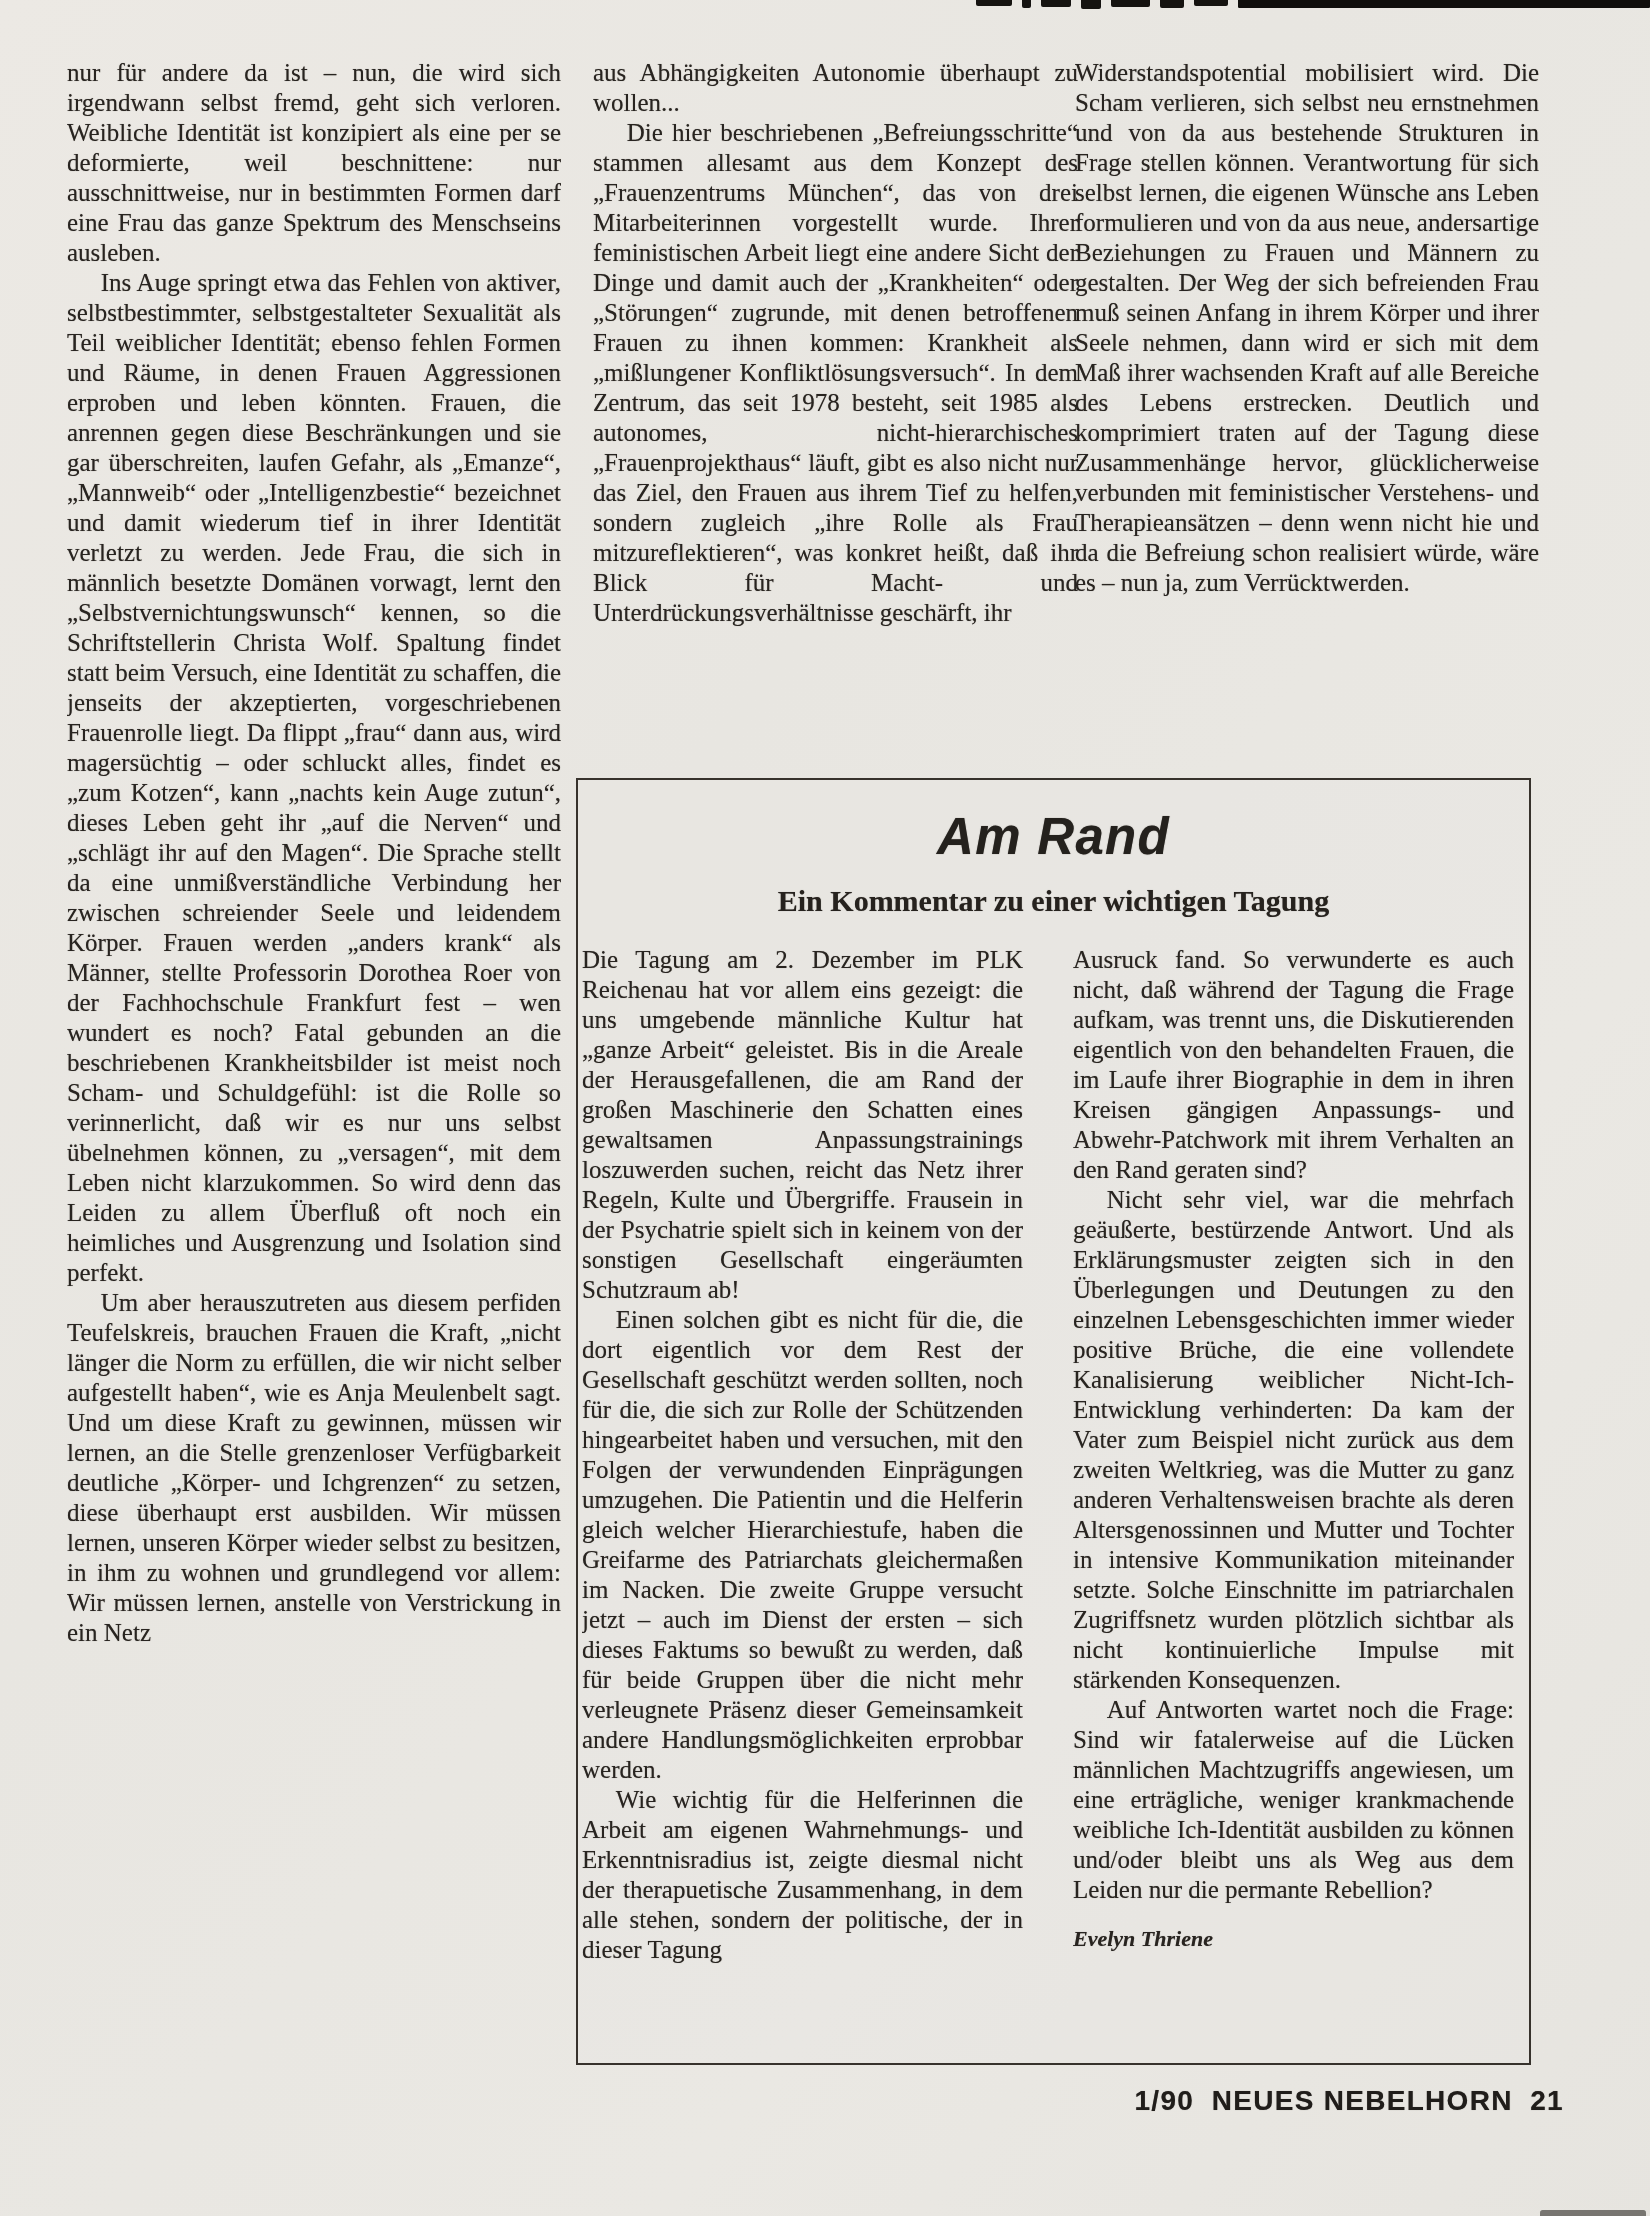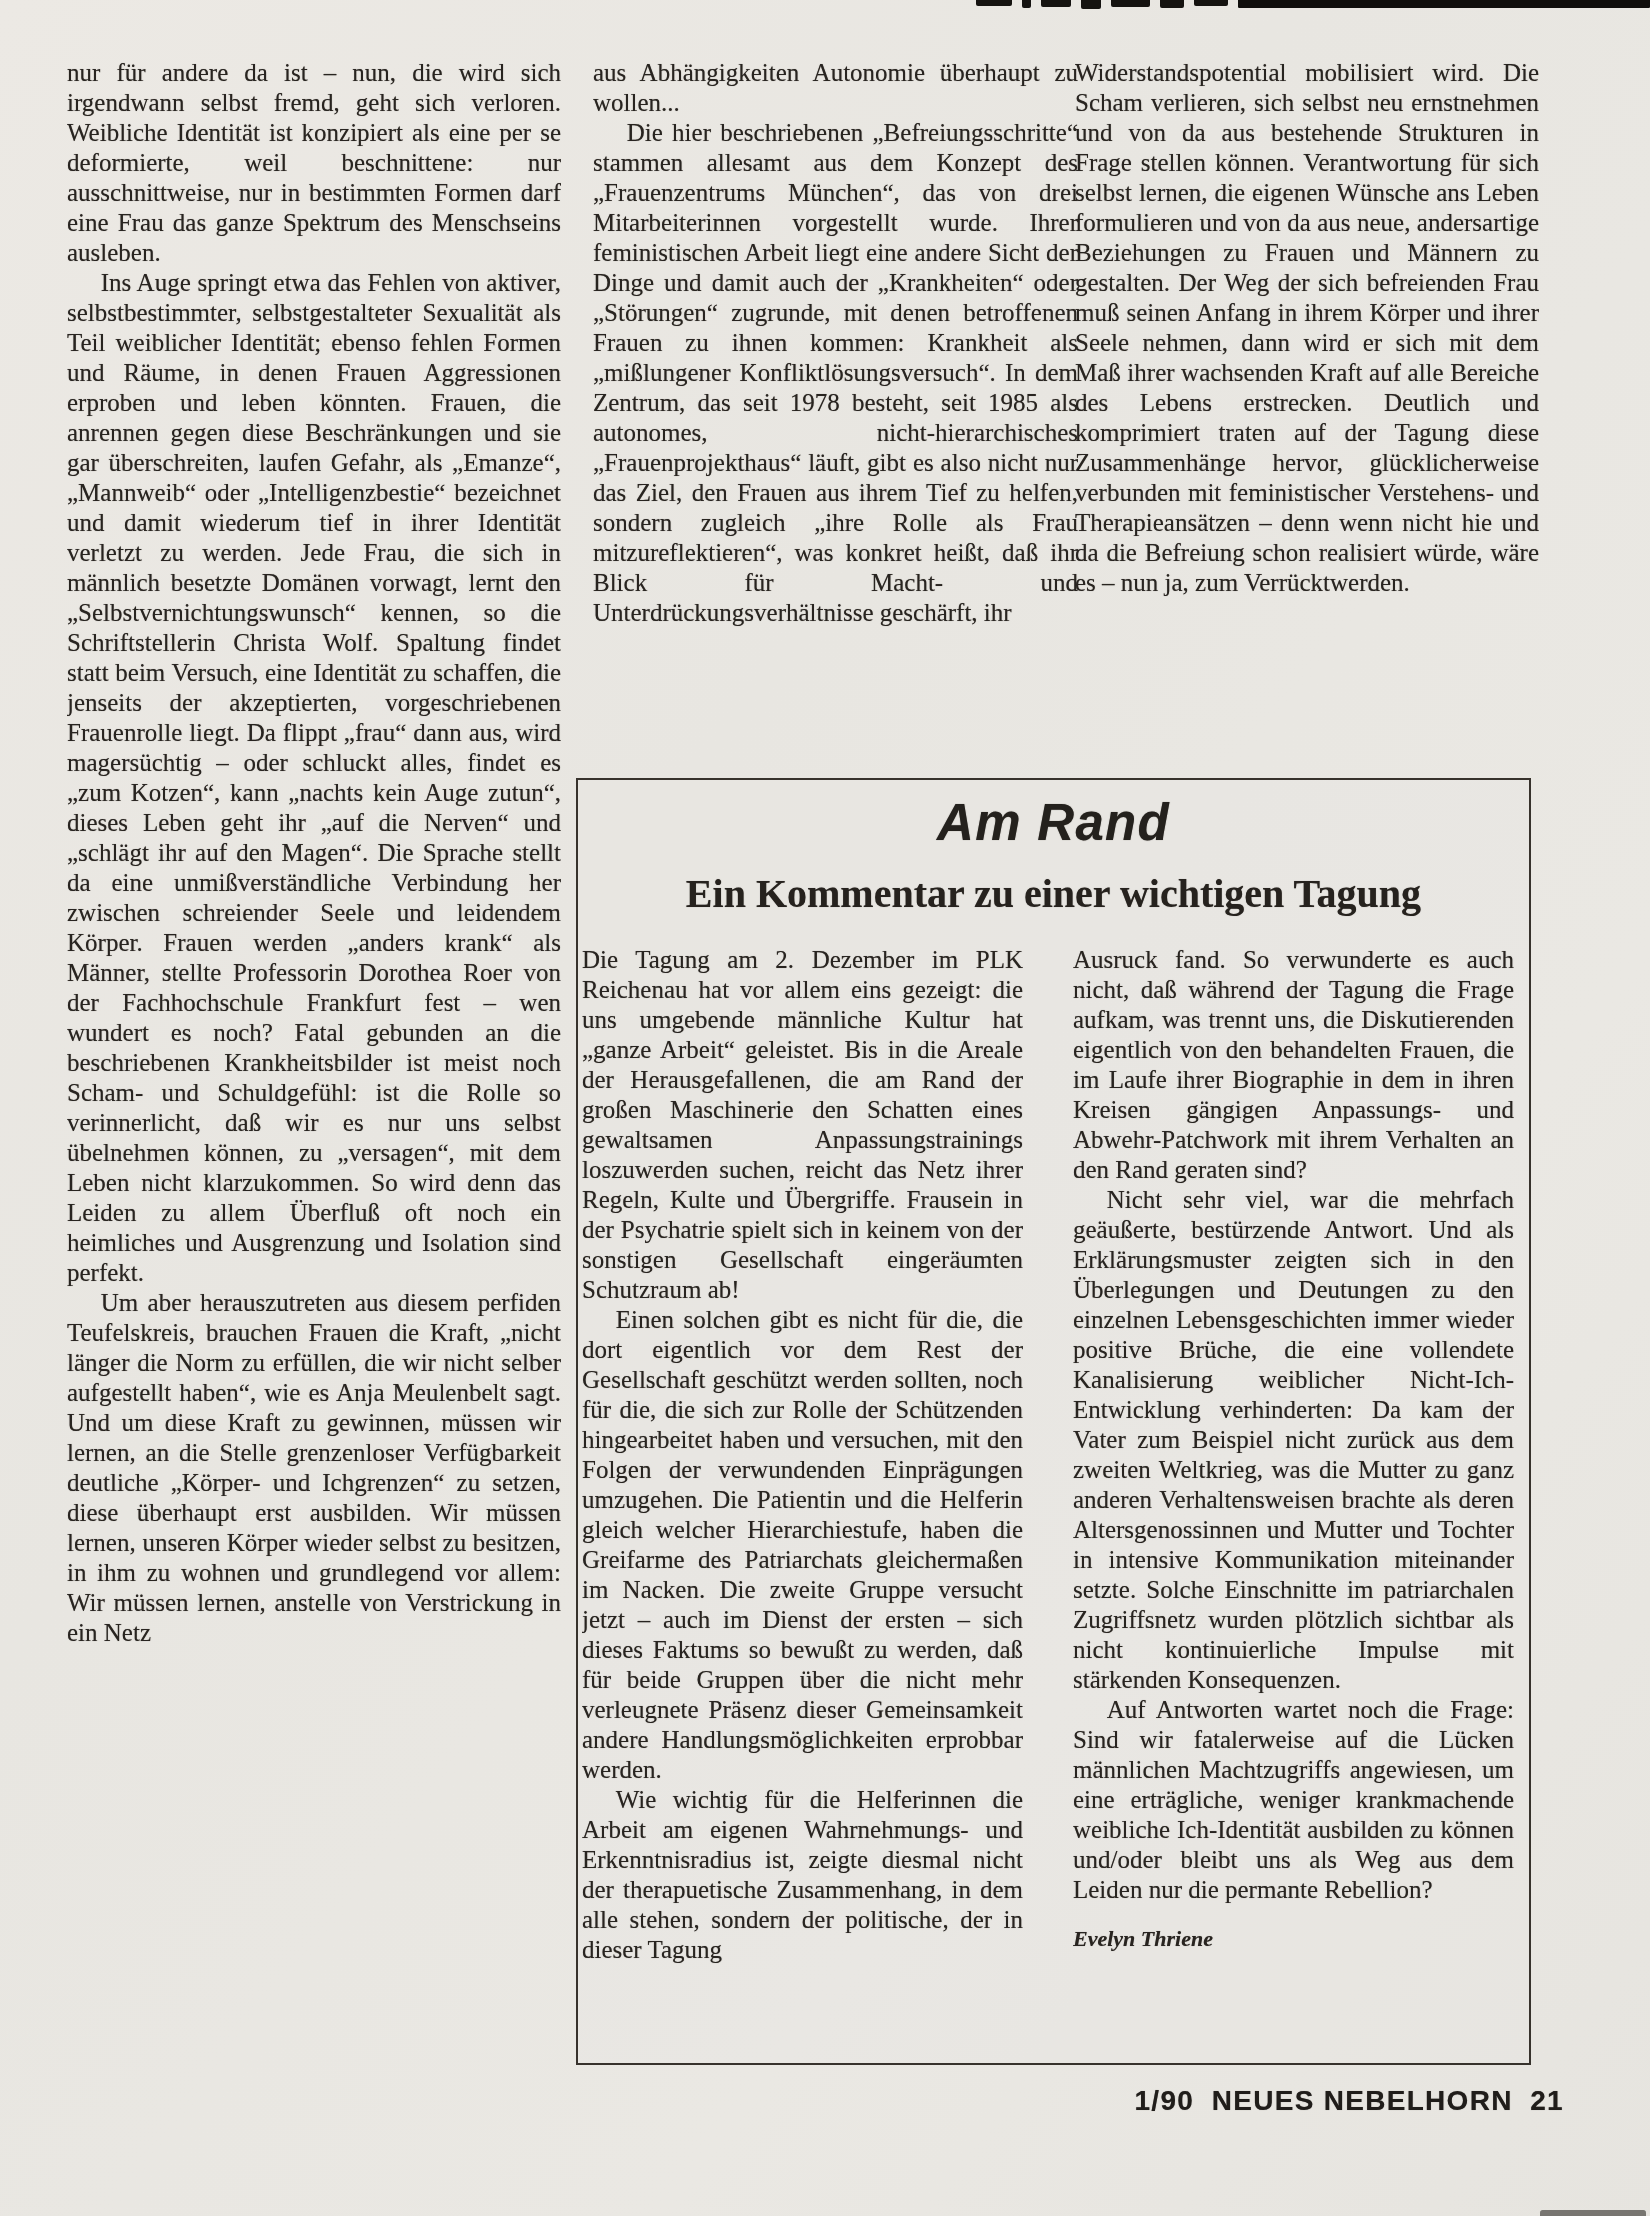--- a/index.html
+++ b/index.html
@@ -44,35 +44,35 @@
 
   .box {
     position: absolute;
     left: 576px; top: 778px;
     width: 951px; height: 1283px;
     border: 2.7px solid #37322c;
     background: rgba(232,230,225,.35);
     overflow: hidden;
   }
   .box-title {
-    margin-top: 13px;
+    margin-top: 27px;
     text-align: center;
     font-family: "Liberation Sans", sans-serif;
     font-style: italic;
     font-weight: 700;
     font-size: 51px;
     letter-spacing: 1.3px;
     color: #24211d;
     text-shadow: 0 0 1px rgba(40,36,30,.55);
   }
   .box-subtitle {
     margin-top: 17.5px;
     text-align: center;
     font-weight: 700;
-    font-size: 40px;
+    font-size: 30px;
     color: #26221e;
     text-shadow: 0 0 0.8px rgba(40,36,30,.5);
   }
   .box-col {
     position: absolute;
     top: 165px;
     width: 441px;
     height: 1111px;
     text-align: justify;
     font-size: 25px;

